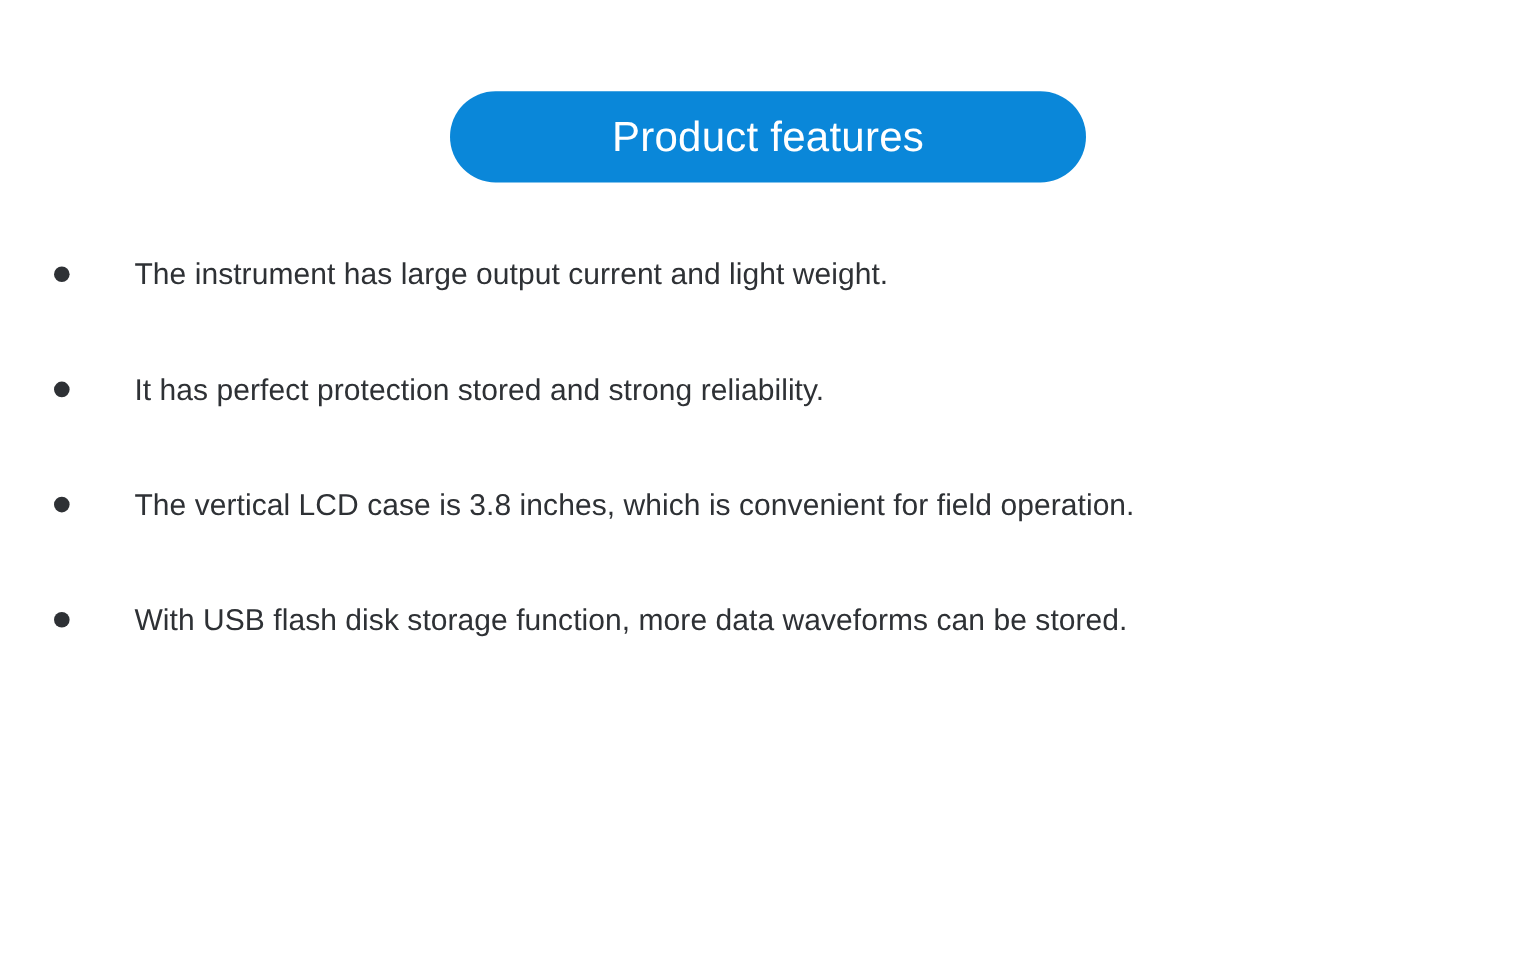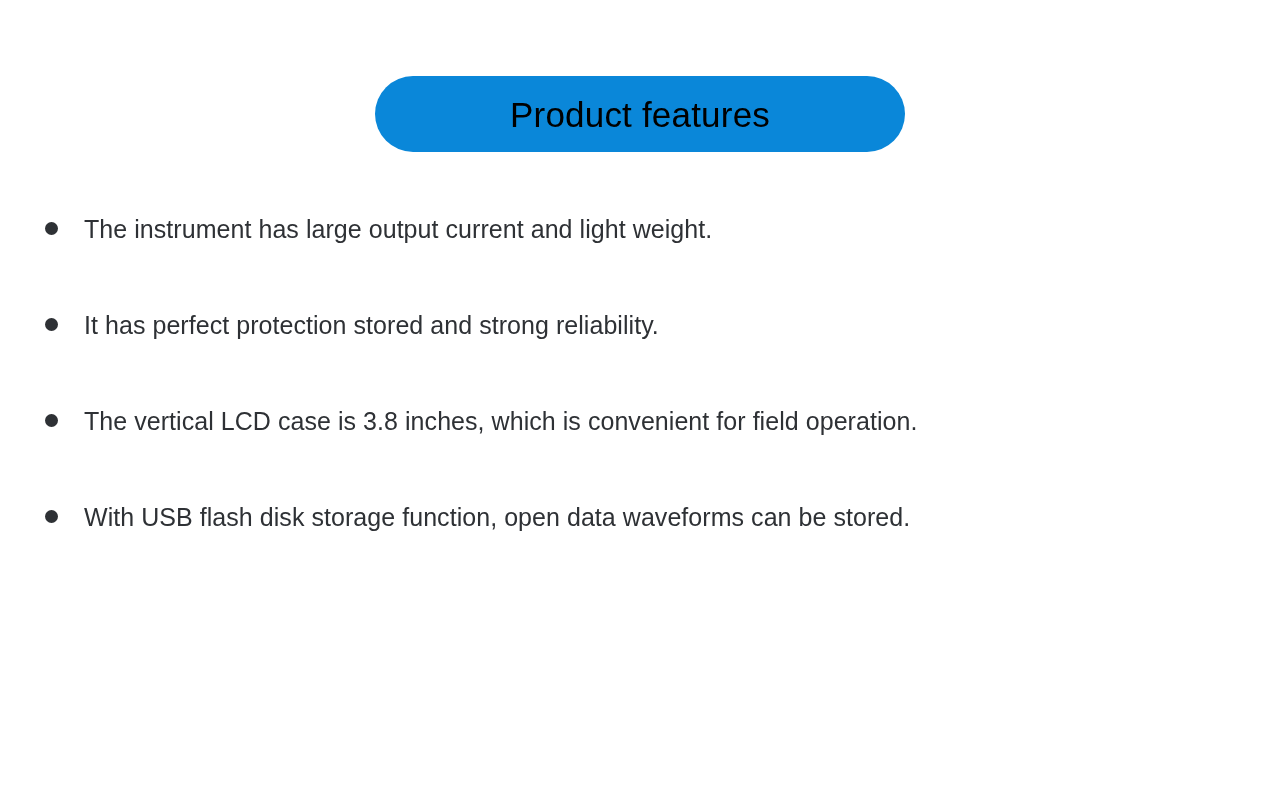--- a/index.html
+++ b/index.html
@@ -36,39 +36,40 @@
     width: 530px;
     height: 76px;
     border-radius: 38px;
     background: #0a87d9;
     display: flex;
     align-items: center;
     justify-content: center;
     box-sizing: border-box;
   }
   .title-pill .title-text {
-    color: #000000;
+    color: #ffffff;
     font-size: 35px;
     font-weight: 400;
     letter-spacing: 0.2px;
     line-height: 1;
     white-space: nowrap;
   }
 
   
   .features {
     position: absolute;
     left: 45px;
     top: 206px;
     width: 1150px;
   }
   .feature-item {
     display: flex;
     align-items: flex-start;
     margin-bottom: 49px;
+    gap: 28px;
   }
   .feature-item:last-child {
     margin-bottom: 0;
   }
   .bullet-dot {
     flex: 0 0 auto;
     width: 13px;
     height: 13px;
     border-radius: 50%;
     background: #2e3135;
@@ -109,17 +110,17 @@
       <span class="feature-text">It has perfect protection stored and strong reliability.</span>
     </div>
 
     <div class="feature-item">
       <span class="bullet-dot"></span>
       <span class="feature-text">The vertical LCD case is 3.8 inches, which is convenient for field operation.</span>
     </div>
 
     <div class="feature-item">
       <span class="bullet-dot"></span>
-      <span class="feature-text">With USB flash disk storage function, open data waveforms can be stored.</span>
+      <span class="feature-text">With USB flash disk storage function, more data waveforms can be stored.</span>
     </div>
 
   </div>
 </div>
 
 </body></html>

